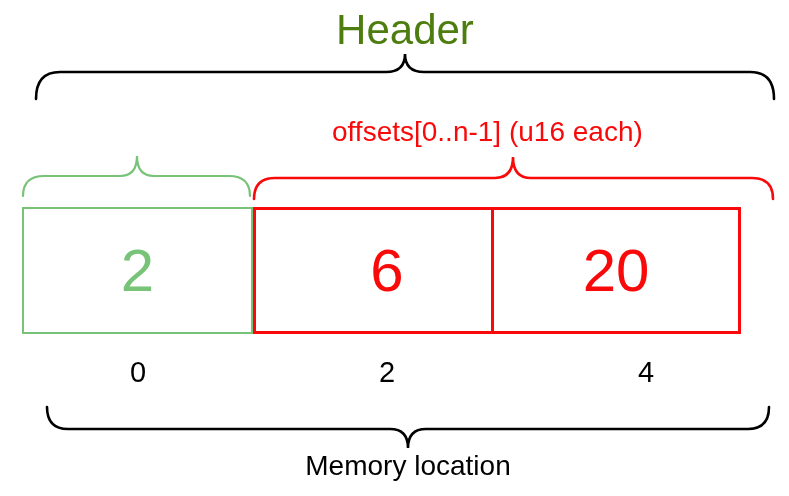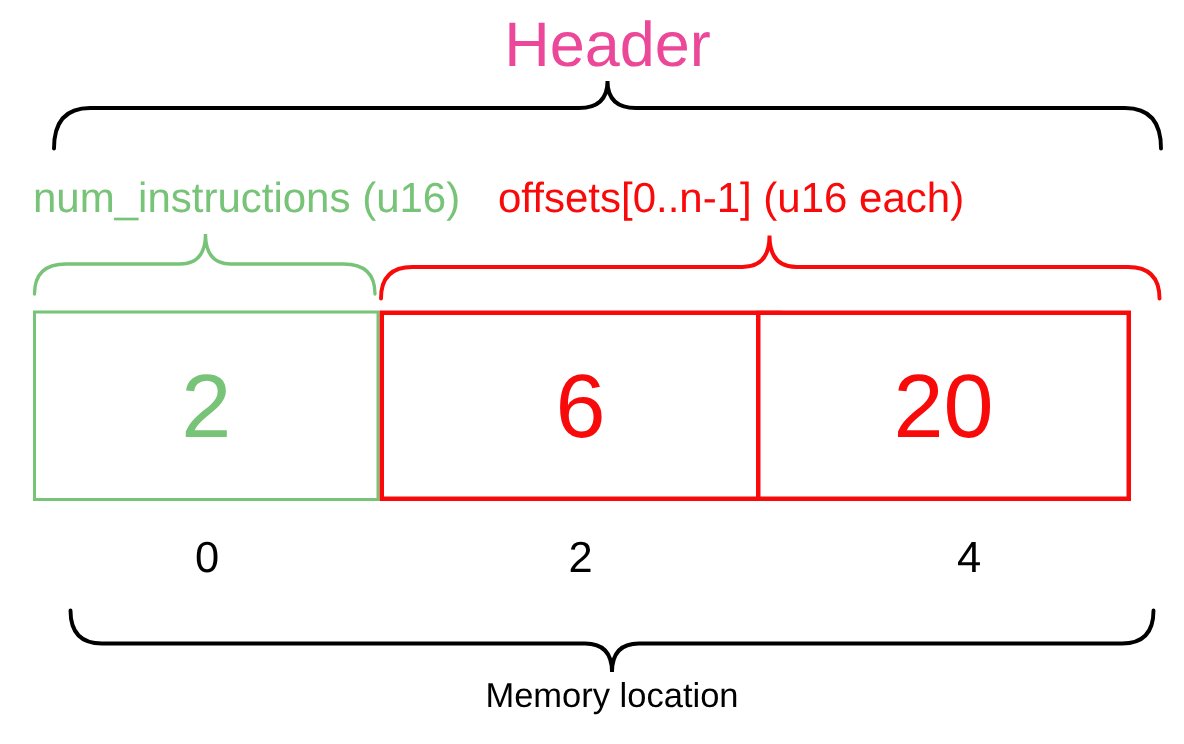--- a/index.html
+++ b/index.html
@@ -14,21 +14,21 @@
     height: 496px;
     background: #ffffff;
     overflow: hidden;
   }
   .abs { position: absolute; }
   .title {
     left: 105px; top: 6px; width: 600px;
     text-align: center;
     font-size: 42px;
     line-height: 48px;
-    color: #ec4899;
+    color: #4d7c0f;
   }
   .braces-layer {
     left: 0; top: 0; width: 789px; height: 496px;
     pointer-events: none;
   }
   .field-label {
     top: 116px;
     font-size: 28px;
     line-height: 32px;
     white-space: nowrap;
@@ -40,34 +40,34 @@
     box-sizing: border-box;
     background: #ffffff;
     display: flex;
     align-items: center;
     justify-content: center;
     font-size: 60px;
     border-style: solid;
   }
   .cell-0 { left: 22px;  width: 231px; border-width: 2px; }
   .cell-1 { left: 253px; width: 268px; border-width: 3px; }
-  .cell-2 { left: 504px; width: 250px; border-width: 3px; }
+  .cell-2 { left: 491px; width: 250px; border-width: 3px; }
   .loc-label {
     top: 356px; width: 100px;
     text-align: center;
     font-size: 29px;
     color: #000000;
   }
   .loc-0 { left: 88px; }
   .loc-1 { left: 337px; }
   .loc-2 { left: 596px; }
   .footer-label {
     left: 208px; top: 450px; width: 400px;
     text-align: center;
-    font-size: 23px;
+    font-size: 28px;
     color: #000000;
   }
 </style>
 </head>
 <body>
 
 <div class="canvas">
 
   <div class="abs title">Header</div>
 
@@ -75,21 +75,20 @@
 
     <path d="M 36 99 Q 36 72 60 72 L 386 72 Q 405 72 405 54 Q 405 72 424 72 L 750 72 Q 774 72 774 99" fill="none" stroke-width="2.6" stroke-linecap="round" stroke="#000000"></path>
 
     <path d="M 23 196 Q 23 176 44 176 L 120 176 Q 137 176 137 156 Q 137 176 154 176 L 229 176 Q 250 176 250 196" fill="none" stroke-width="2.2" stroke-linecap="round" stroke="#77C377"></path>
 
     <path d="M 254 199 Q 254 178 275 178 L 495 178 Q 513 178 513 157 Q 513 178 531 178 L 752 178 Q 773 178 773 199" fill="none" stroke-width="2.6" stroke-linecap="round" stroke="#F90A0A"></path>
 
     <path d="M 47 407 Q 47 429 68 429 L 390 429 Q 408 429 408 448 Q 408 429 426 429 L 748 429 Q 769 429 769 407" fill="none" stroke-width="2.6" stroke-linecap="round" stroke="#000000"></path>
   </svg>
 
-  <div class="abs field-label green-label" style="color: rgb(119, 195, 119);">num_instructions (u16)</div>
 
   <div class="abs field-label red-label" style="color: rgb(249, 10, 10);">offsets[0..n-1] (u16 each)</div>
 
   <div class="abs cell cell-0" style="border-color: rgb(119, 195, 119);">
     <span style="color: rgb(119, 195, 119);">2</span>
   </div>
 
   <div class="abs cell cell-1" style="border-color: rgb(249, 10, 10);">
     <span style="color: rgb(249, 10, 10);">6</span>
   </div>

